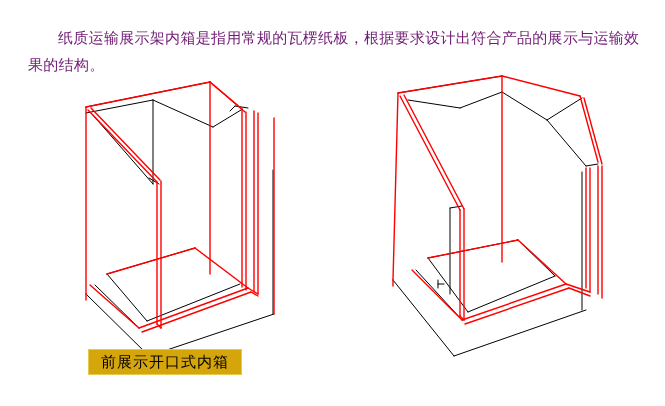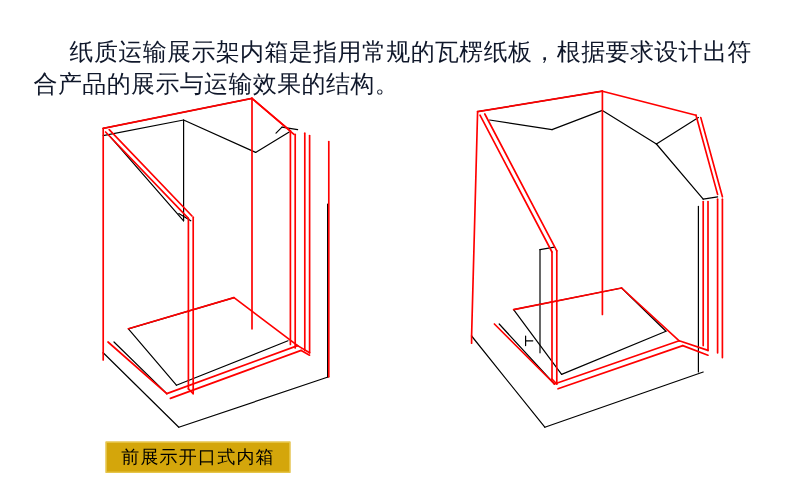--- a/index.html
+++ b/index.html
@@ -8,23 +8,23 @@
     background:#ffffff;
     font-family:"DejaVu Sans","Liberation Sans",sans-serif;
     position:relative;
     overflow:hidden;
   }
 
   .intro{
     position:absolute;
     left:28px; top:10px;
     width:612px;
-    font-size:20px;
+    font-size:15px;
     line-height:27px;
-    color:#0f172a;
+    color:#701a75;
     text-indent:30px;
     letter-spacing:0.3px;
   }
 
   .figures{
     position:absolute;
     left:0; top:62px;
     width:665px; height:302px;
   }
 
@@ -33,21 +33,21 @@
     top:0;
     width:300px; height:302px;
   }
   .figure.left{ left:35px; }
   .figure.right{ left:350px; }
 
   .figure svg{ display:block; width:300px; height:302px; }
 
   .captions{
     position:absolute;
-    left:0; top:368px;
+    left:0; top:349px;
     width:533px; height:32px;
   }
   .caption{
     position:absolute;
     top:0;
     height:26px;
     line-height:24px;
     background:#d4a60b;
     border:1px solid #e8c94e;
     box-sizing:border-box;

